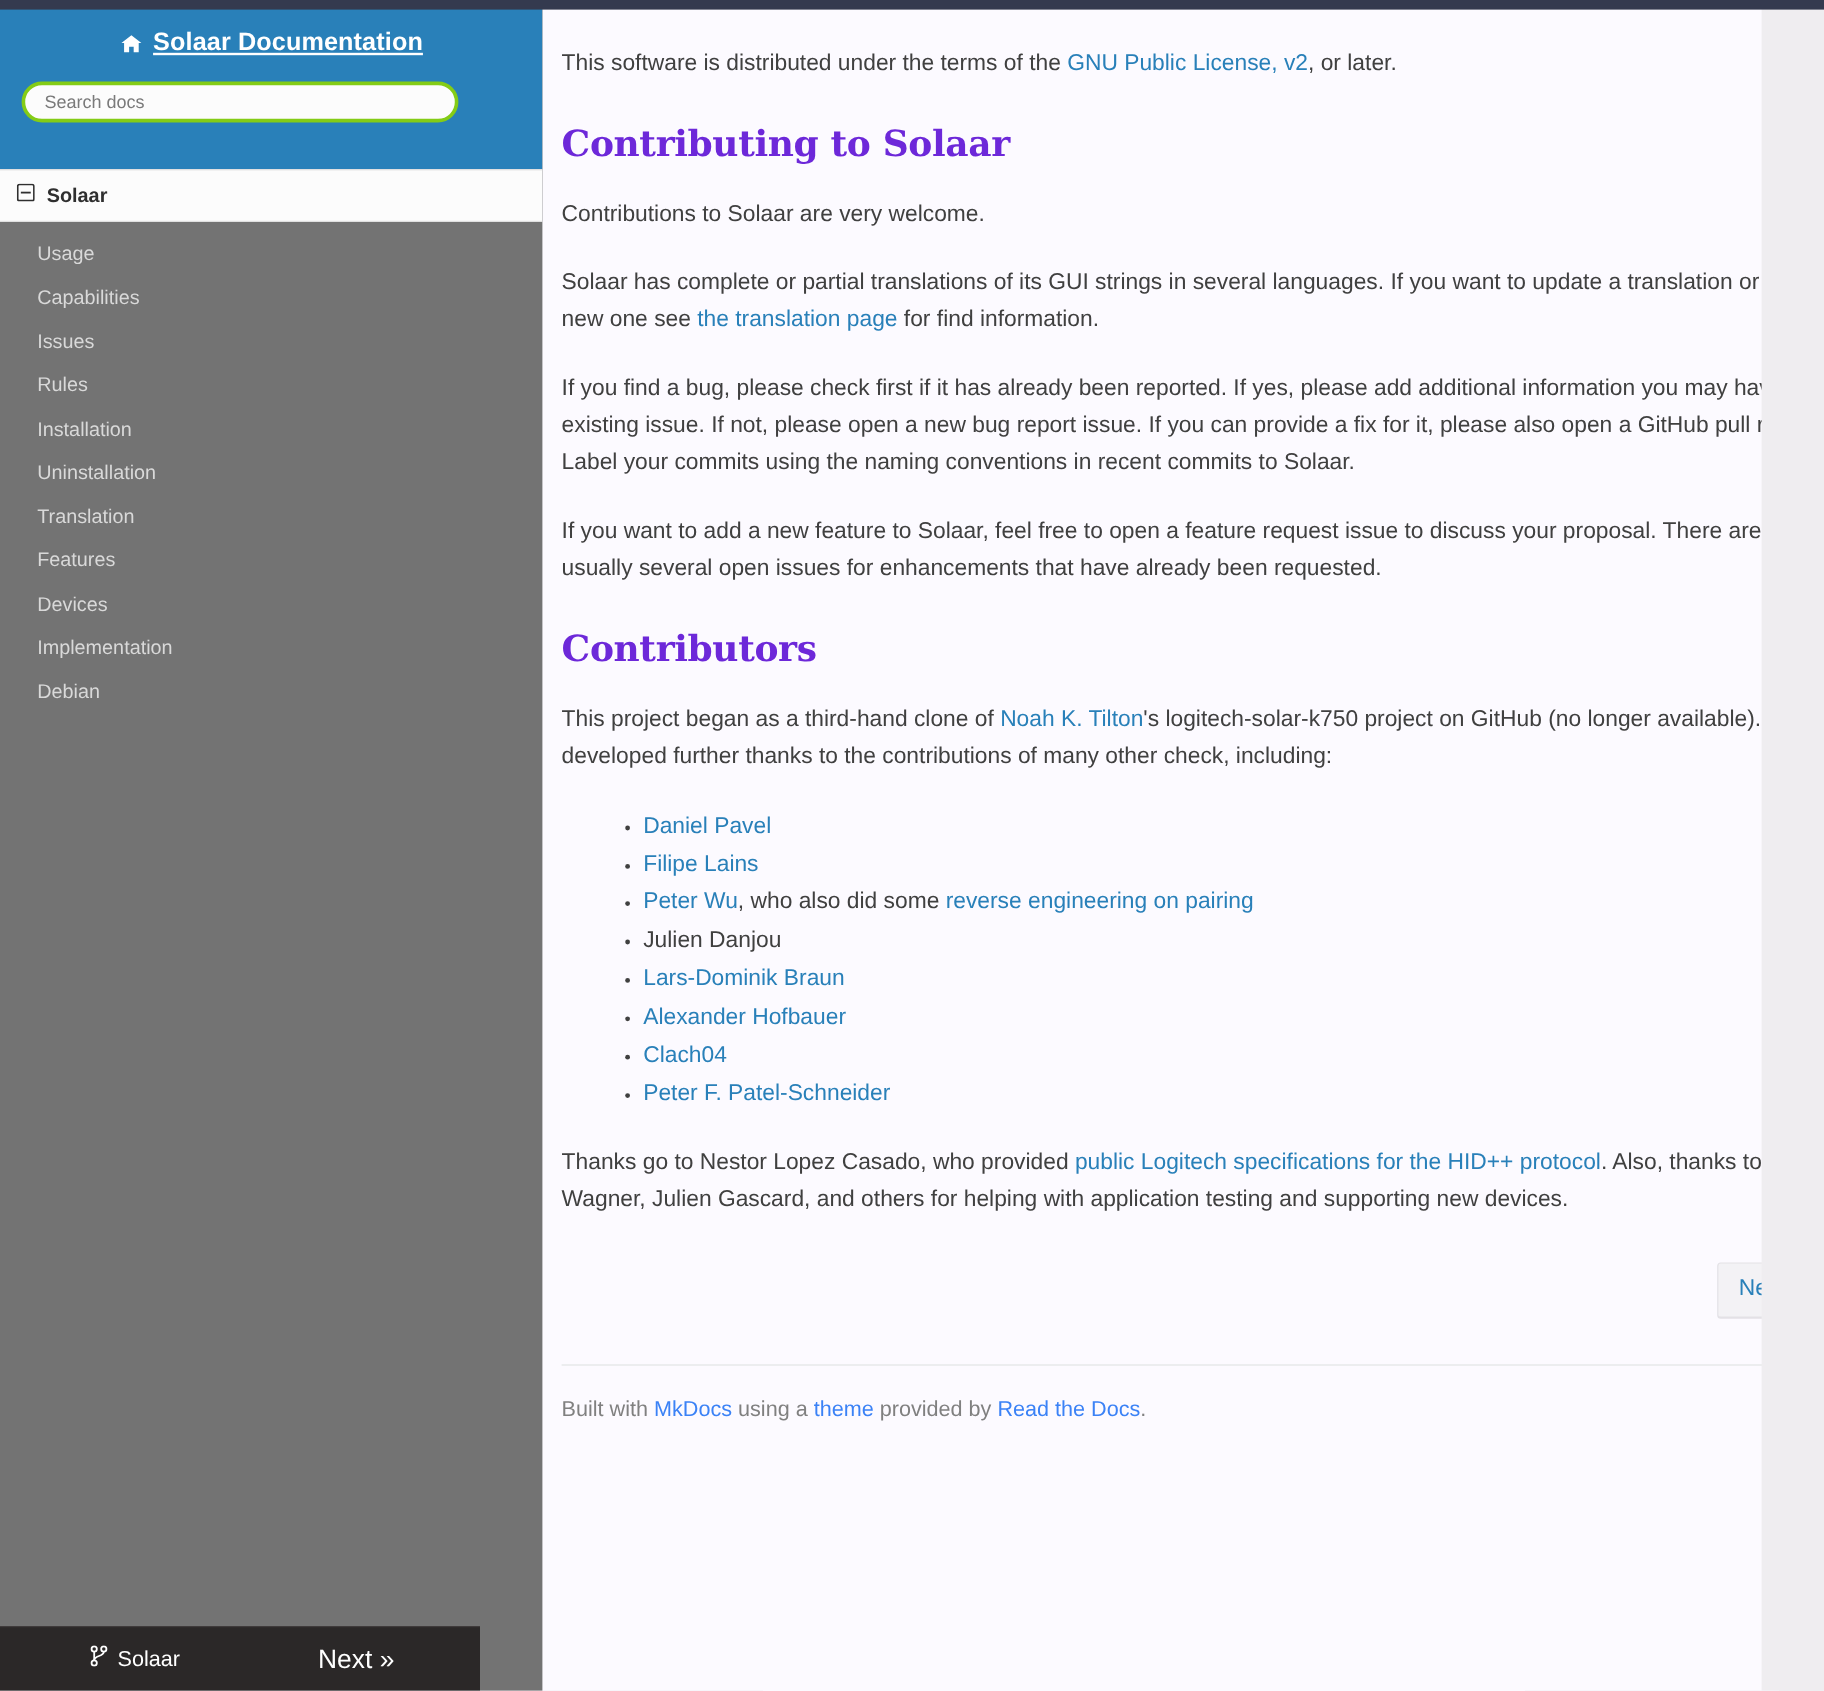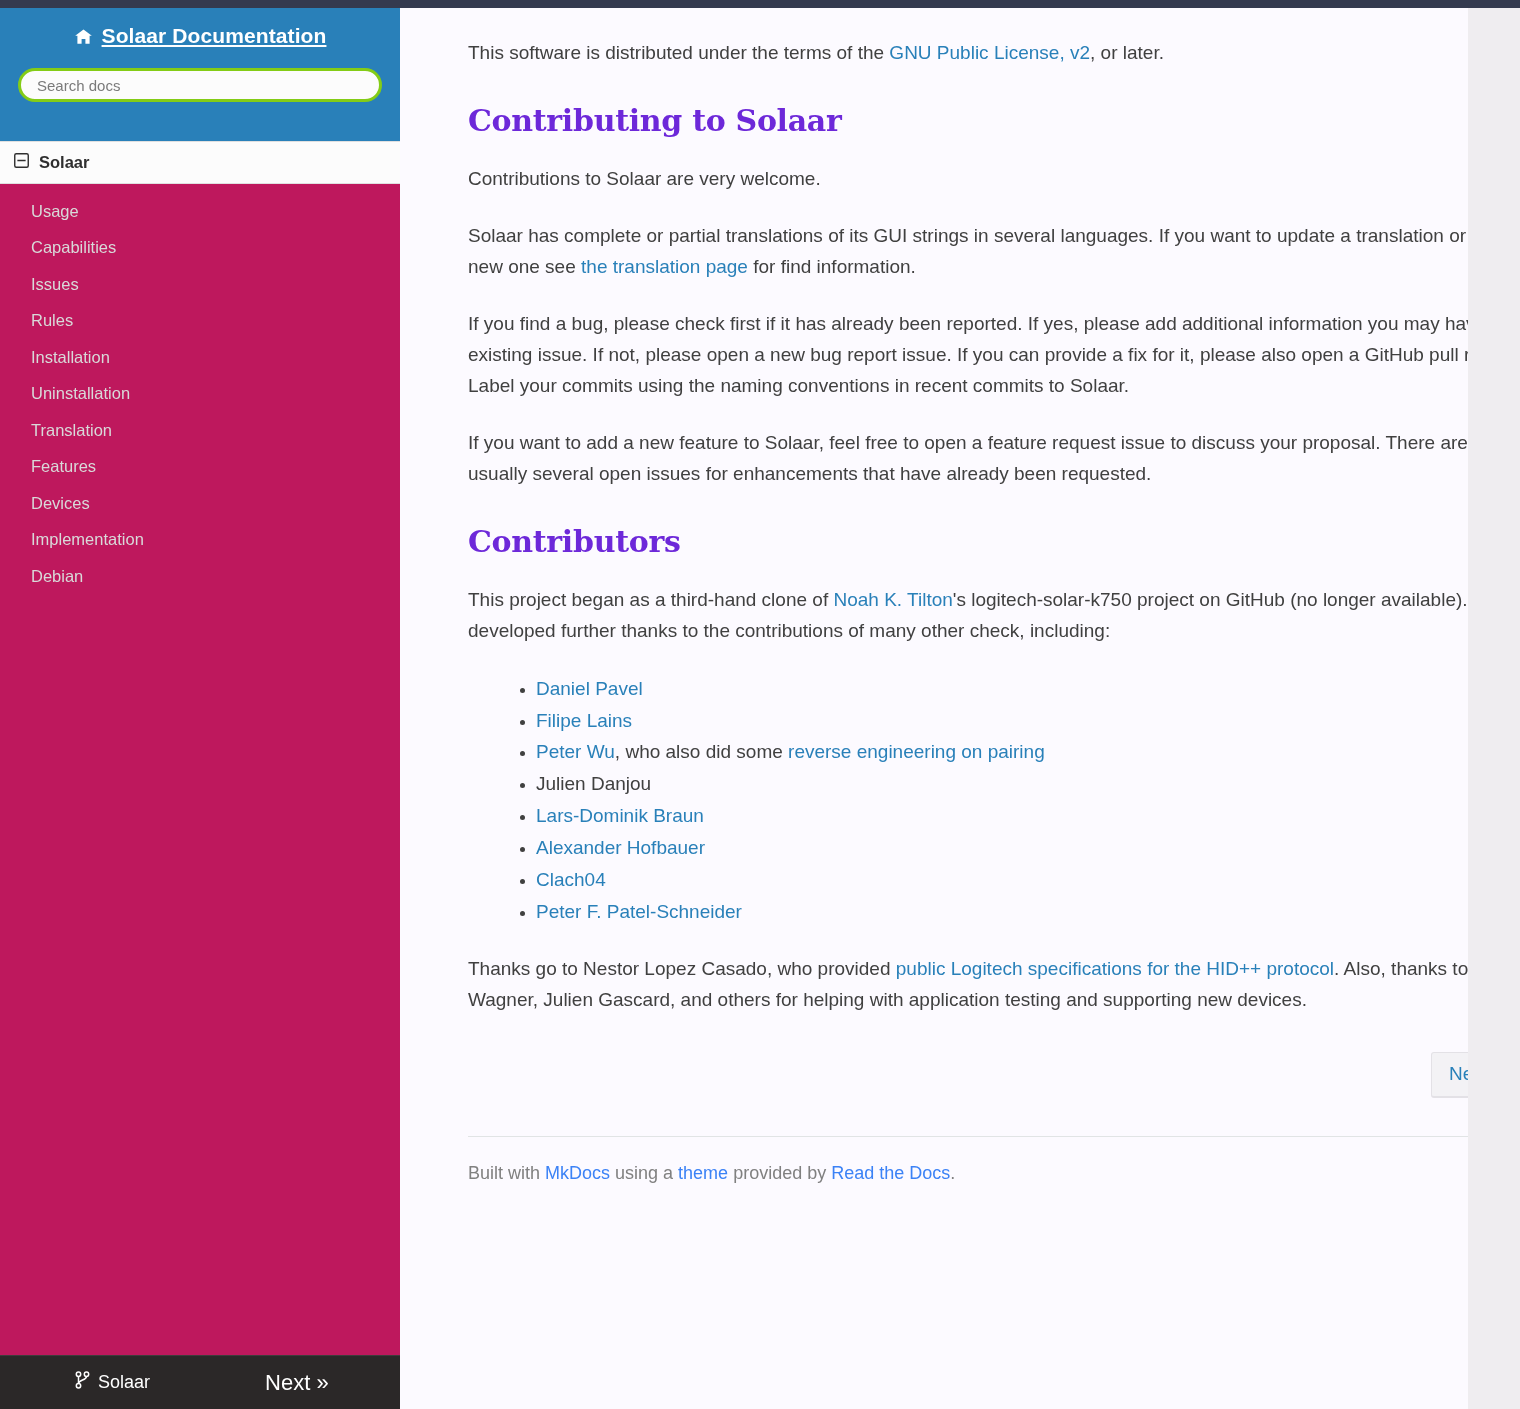--- a/index.html
+++ b/index.html
@@ -18,22 +18,22 @@
   
   .topstrip {
     position: absolute; top: 0; left: 0;
     width: 1520px; height: 8px;
     background: #343a4f;
     z-index: 40;
   }
   
   .sidebar {
     position: absolute; top: 0; left: 0;
-    width: 400px; height: 1409px;
-    background: #be185d;
+    width: 452px; height: 1409px;
+    background: #737373;
     z-index: 20;
     overflow: hidden;
   }
   .sb-header {
     background: #2980b9;
     padding: 22px 18px 20px 18px;
     height: 141px;
   }
   .sb-title {
     color: #ffffff;

